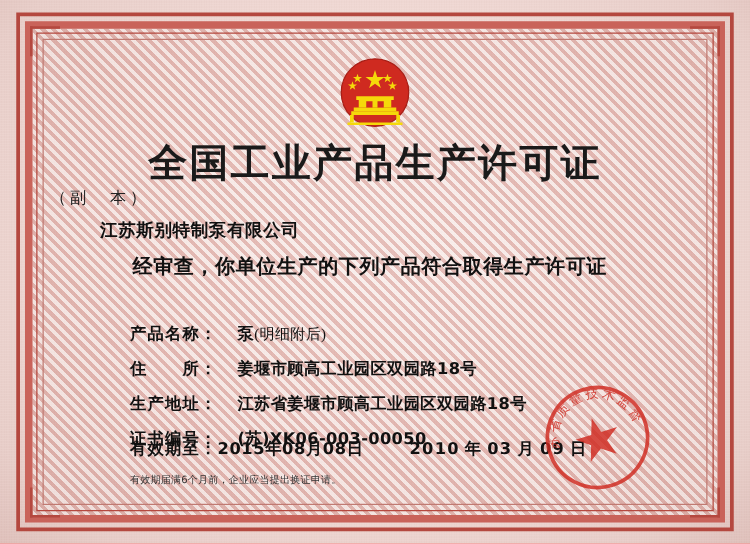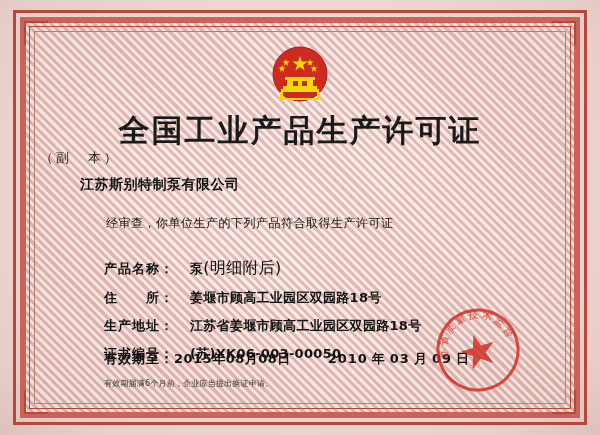--- a/index.html
+++ b/index.html
@@ -130,25 +130,25 @@
     position: absolute;
     top: 140px;
     left: 40px;
     right: 26px;
   }
   .company {
     font-size: 14px;
     font-weight: bold;
     color: #111;
     letter-spacing: 0.5px;
-    margin-bottom: 20px;
+    margin-bottom: 7px;
   }
   .statement {
-    font-size: 12px;
-    font-weight: normal;
+    font-size: 16px;
+    font-weight: bold;
     color: #111;
     line-height: 1.55;
     letter-spacing: 0.5px;
   }
   .statement .indent { display: inline-block; width: 26px; }
 
   
   .fields {
     position: absolute;
     top: 222px;
@@ -167,22 +167,23 @@
   .field-label {
     width: 86px;
     flex: 0 0 86px;
     letter-spacing: 1px;
   }
   .field-value {
     color: #111;
     font-weight: bold;
   }
   .field-value .small {
-    font-size: 16px;
+    font-size: 12px;
     font-weight: normal;
+    font-family: Liberation Serif, serif;
   }
 
   
   .date-row {
     position: absolute;
     top: 314px;
     left: 64px;
     right: 30px;
     display: flex;
     align-items: baseline;

